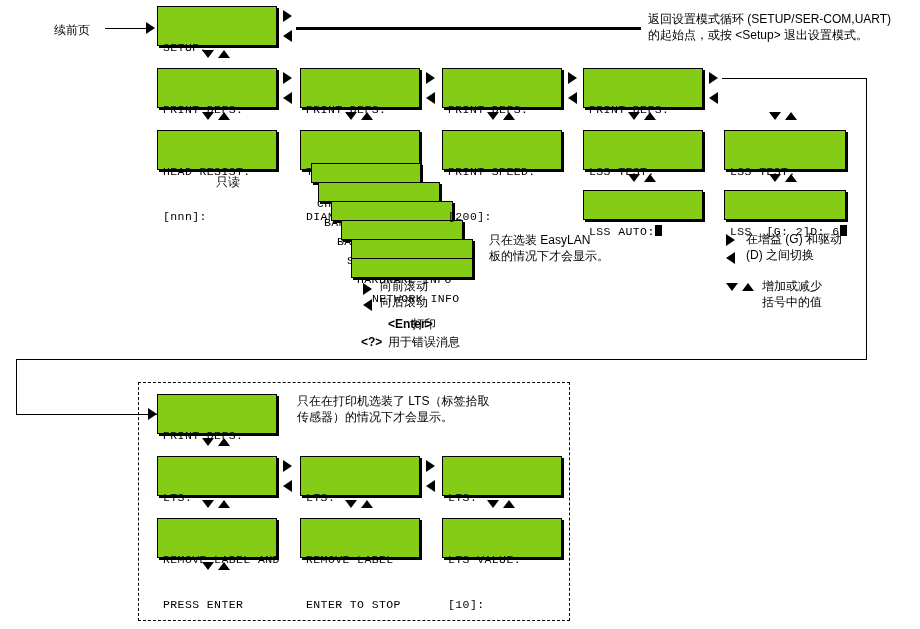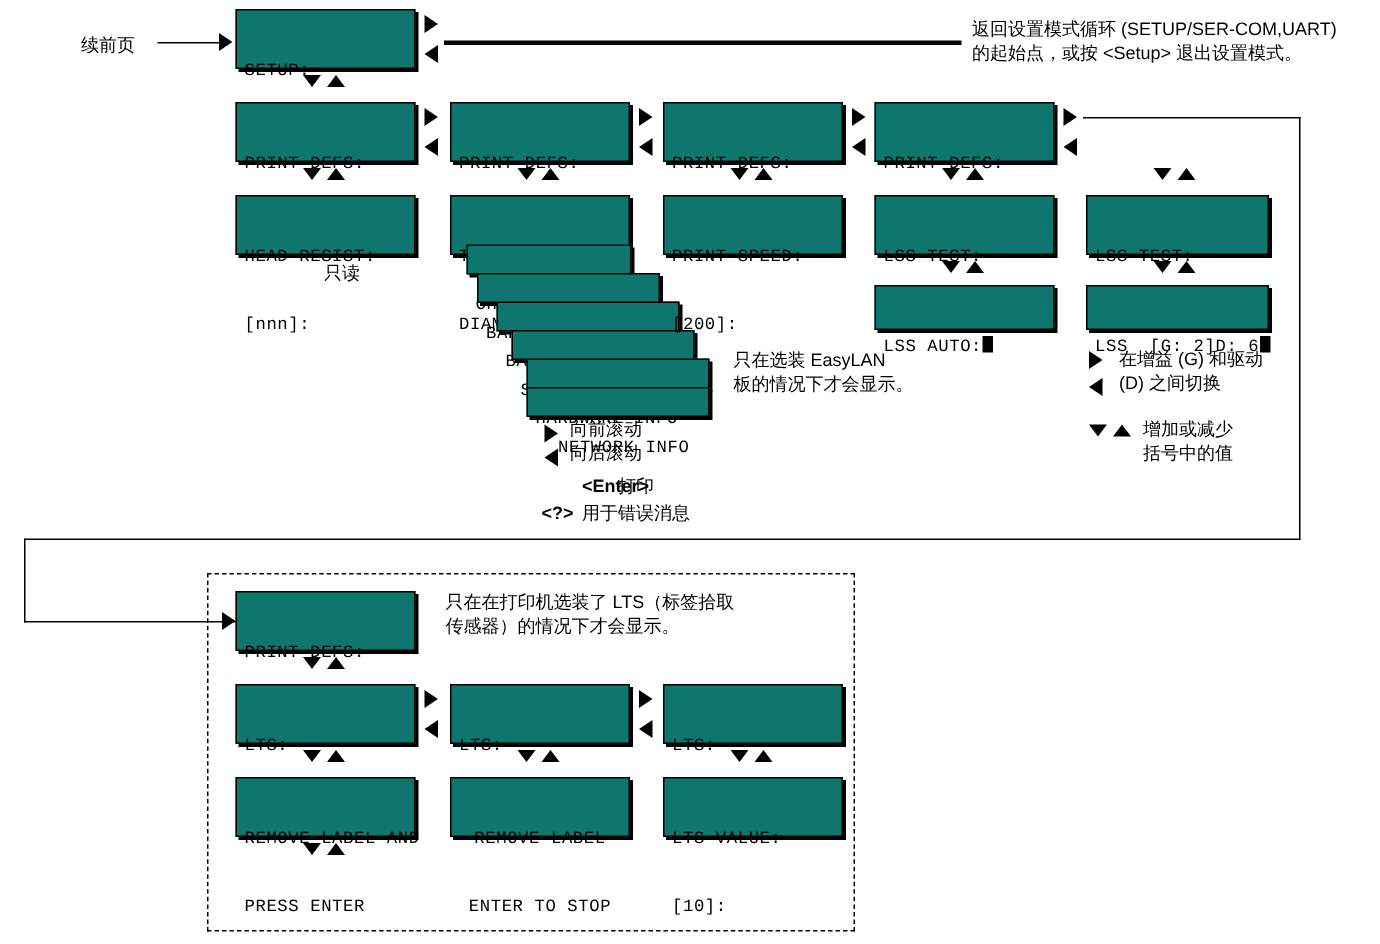--- a/index.html
+++ b/index.html
@@ -17,21 +17,21 @@
   }
   .stage {
     position: absolute;
     left: 0; top: 0;
     width: 920px;
     height: 629px;
   }
   .box {
     position: absolute;
     border: 1px solid #000;
-    background: #0f766e;
+    background: #84cc16;
     font-family: "Liberation Mono", monospace;
     font-size: 11.5px;
     line-height: 15px;
     padding: 3px 5px 3px 5px;
     box-sizing: border-box;
     white-space: pre;
     letter-spacing: 0.4px;
     box-shadow: 2px 2px 0 #000;
   }
   .box .l1, .box .l2 { display: block; }
@@ -258,21 +258,21 @@
   <div class="tri tri-u" style="left:218px; top:500px;"></div>
   <div class="tri tri-d" style="left:345px; top:500px;"></div>
   <div class="tri tri-u" style="left:361px; top:500px;"></div>
   <div class="tri tri-d" style="left:487px; top:500px;"></div>
   <div class="tri tri-u" style="left:503px; top:500px;"></div>
 
   <div class="box" style="left:157px; top:518px; width:120px; height:40px;">
     <span class="l1">REMOVE LABEL AND</span>
     <span class="l2">PRESS ENTER</span>
   </div>
-  <div class="box" style="left:300px; top:518px; width:120px; height:40px;text-align:center;">
+  <div class="box" style="left:300px; top:518px; width:120px; height:40px;">
     <span class="l1">REMOVE LABEL</span>
     <span class="l2">ENTER TO STOP</span>
   </div>
   <div class="box" style="left:442px; top:518px; width:120px; height:40px;">
     <span class="l1">LTS VALUE:</span>
     <span class="l2">[10]:</span>
   </div>
 
   <div class="tri tri-d" style="left:202px; top:562px;"></div>
   <div class="tri tri-u" style="left:218px; top:562px;"></div>

